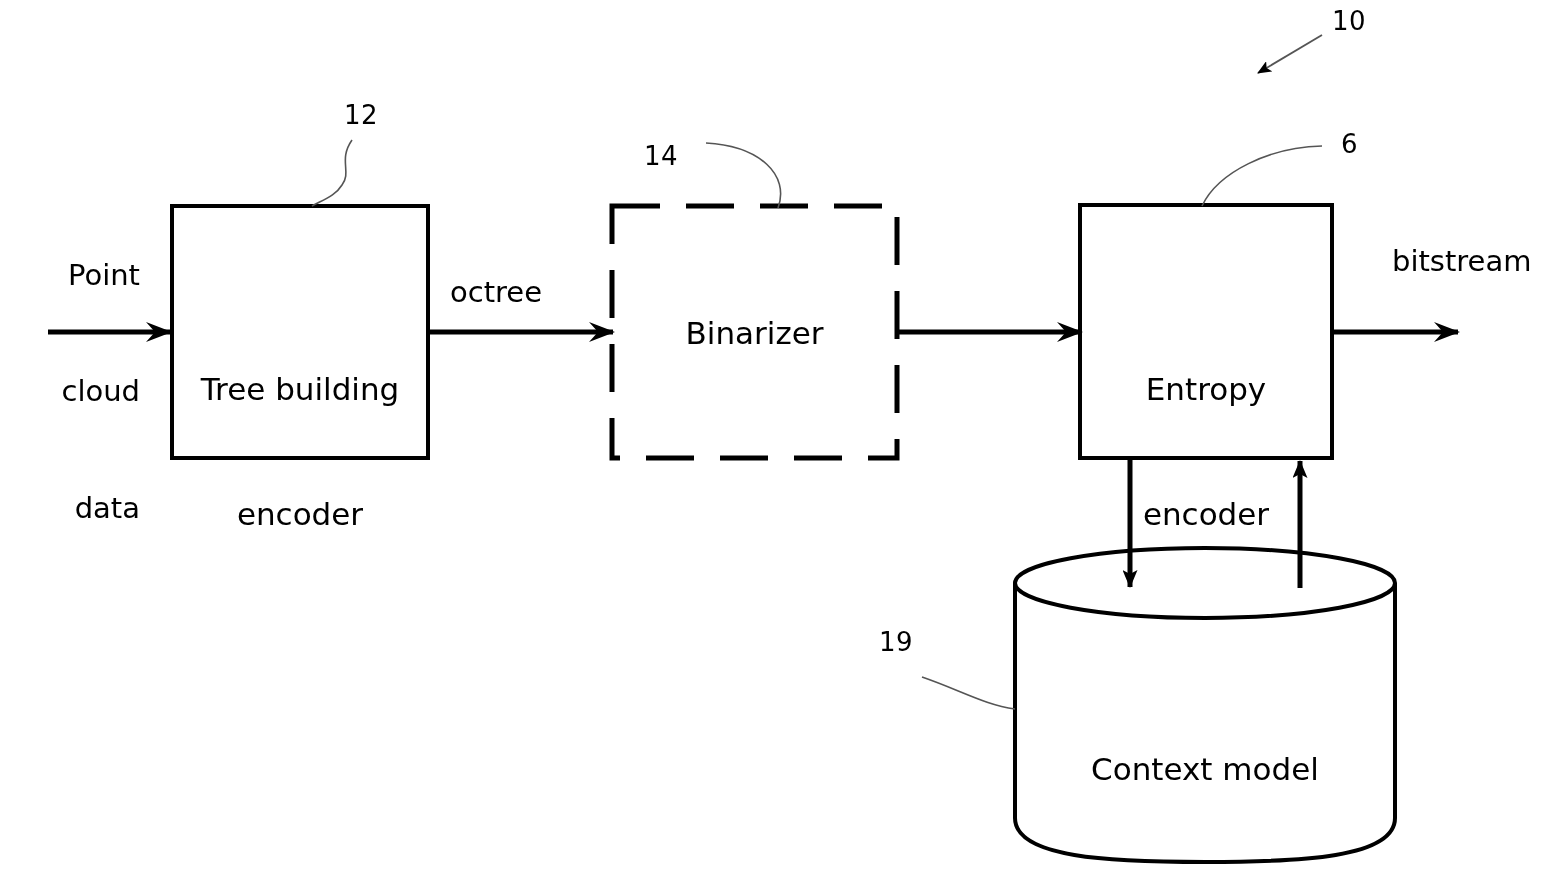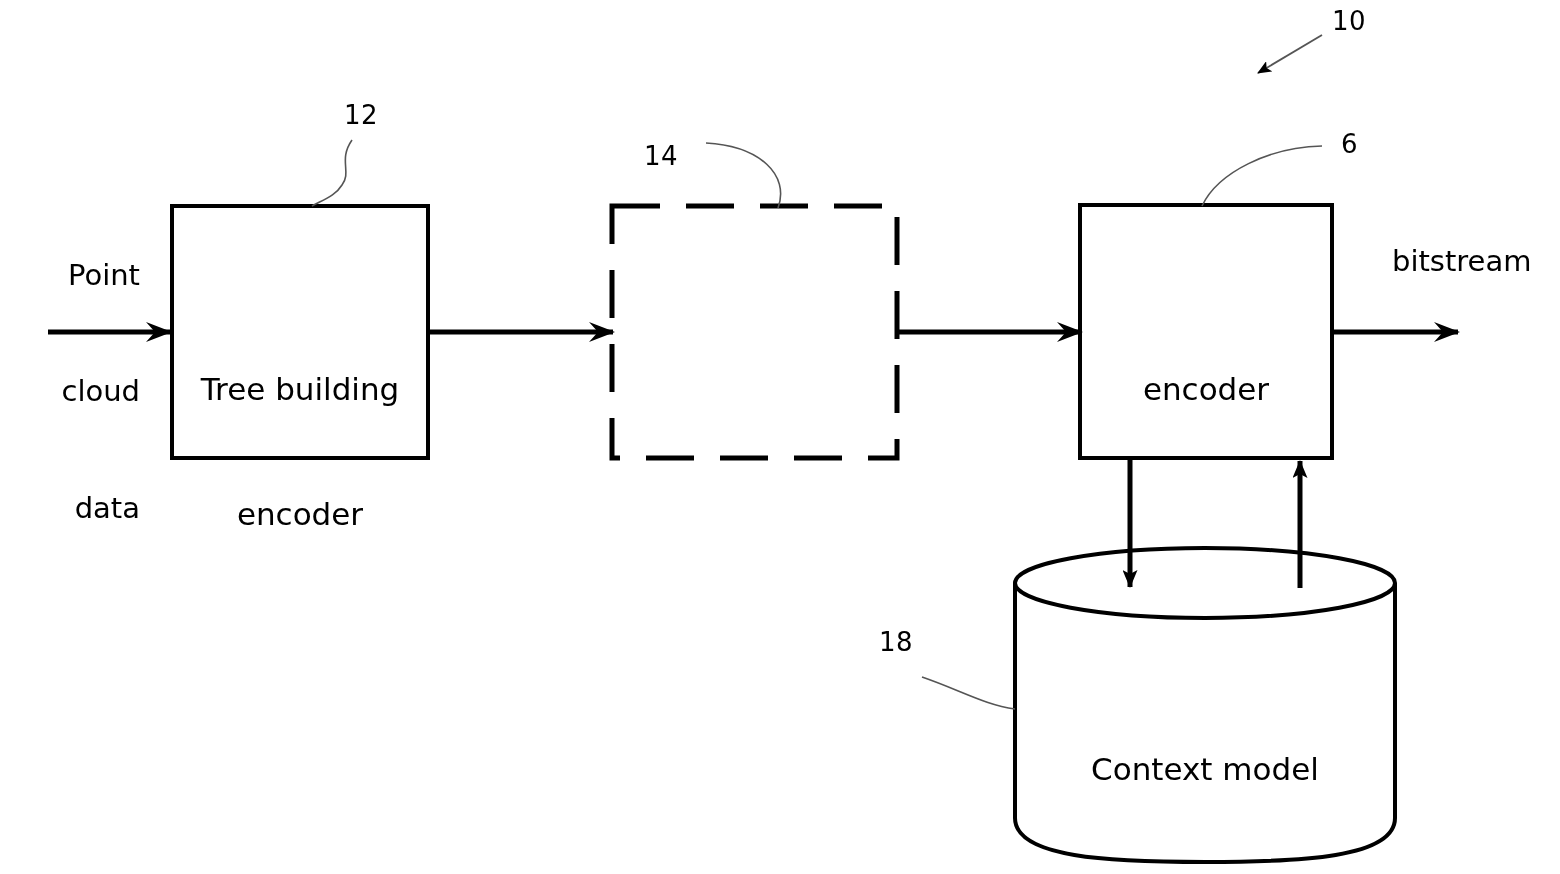--- a/index.html
+++ b/index.html
@@ -111,36 +111,39 @@
     <div>Point</div>
     <div>cloud</div>
     <div>data</div>
   </div>
 
   <div class="lbl box-label multiline" style="left:176px; top:286px; width:248px;">
     <div>Tree building</div>
     <div>encoder</div>
   </div>
 
+  <div class="lbl flow-label" style="left:450px; top:274px; width:170px; text-align:left;">octree</div>
 
+  <div class="lbl box-label" style="left:614px; top:313px; width:281px;">Binarizer</div>
 
   <div class="lbl box-label multiline" style="left:1082px; top:286px; width:248px;">
+    <div>Entropy</div>
     <div>encoder</div>
   </div>
 
   <div class="lbl flow-label" style="left:1392px; top:243px; width:180px; text-align:left;">bitstream</div>
 
   <div class="lbl box-label multiline" style="left:1015px; top:666px; width:380px;">
     <div>Context model</div>
     <div>(probabilities)</div>
   </div>
 
   <div class="lbl ref-num" style="left:344px; top:99px;">12</div>
 
   <div class="lbl ref-num" style="left:644px; top:140px;">14</div>
 
   <div class="lbl ref-num" style="left:1341px; top:128px;">6</div>
 
   <div class="lbl ref-num" style="left:1332px; top:5px;">10</div>
 
-  <div class="lbl ref-num" style="left:879px; top:626px;">18</div>
+  <div class="lbl ref-num" style="left:879px; top:626px;">19</div>
 
 </div>
 
 </body></html>

